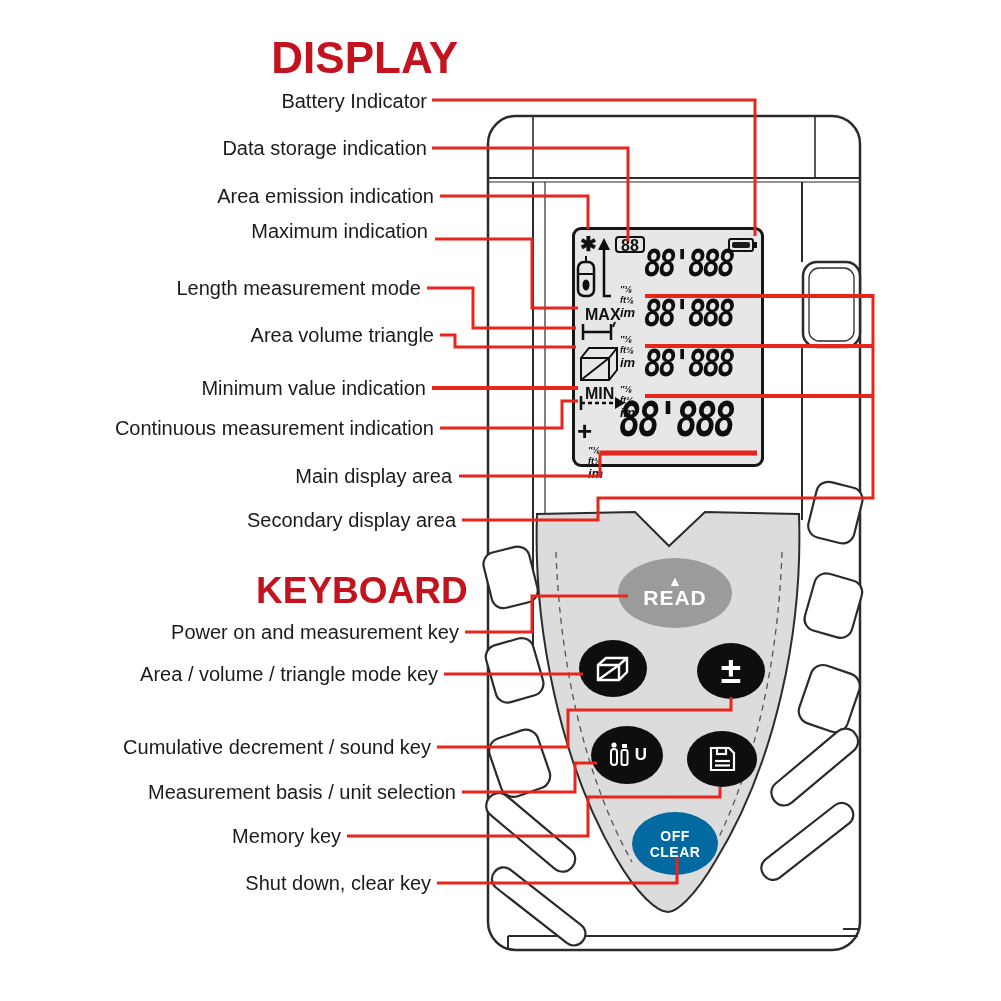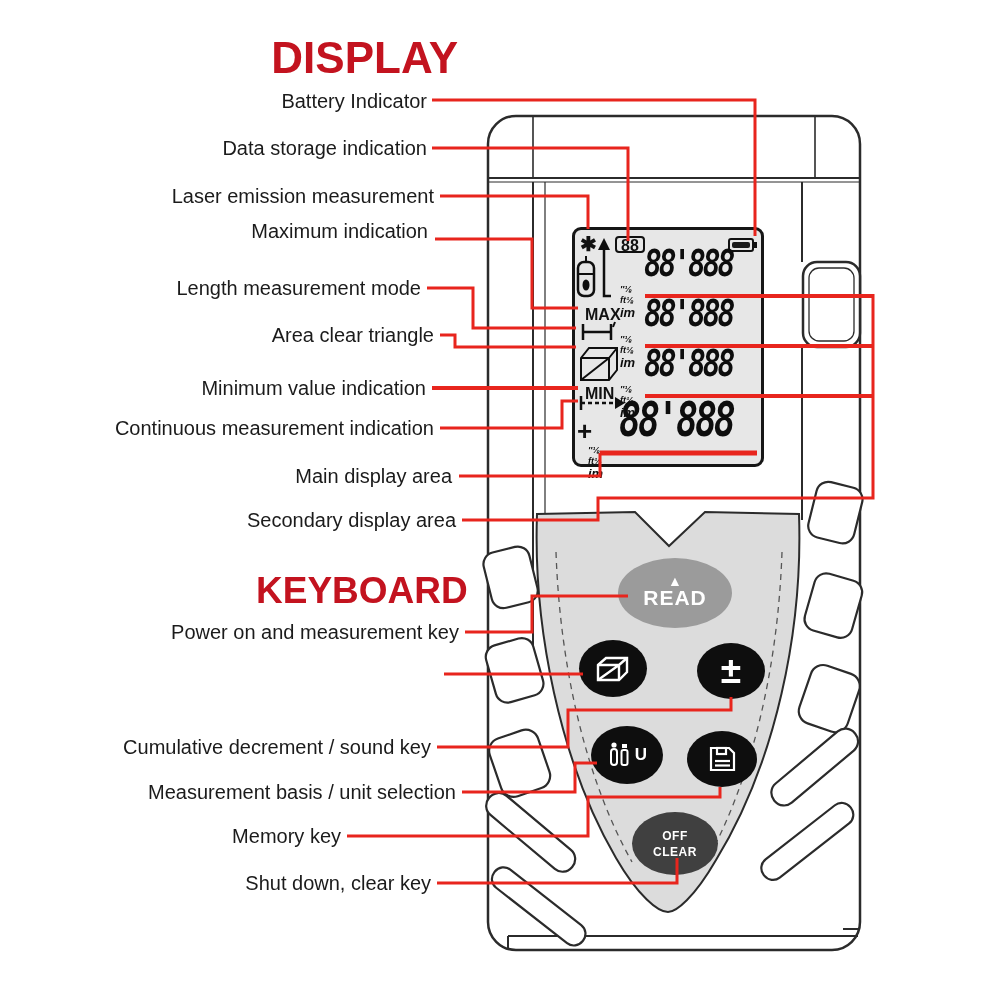--- a/index.html
+++ b/index.html
@@ -49,22 +49,22 @@
   .btn{position:absolute;display:flex;flex-direction:column;align-items:center;justify-content:center;color:#fff;}
   .read{left:618px;top:558px;width:114px;height:70px;border-radius:50%;background:#9b9b9b;}
   .read .tri{font-size:14px;line-height:10px;}
   .read .txt{font-size:21px;font-weight:bold;letter-spacing:1px;}
   .key{border-radius:50%;background:#0e0e0e;flex-direction:row;}
   .k-area{left:579px;top:640px;width:68px;height:57px;}
   .k-pm{left:697px;top:643px;width:68px;height:56px;font-size:37px;font-weight:bold;line-height:0;}
   .k-unit{left:591px;top:726px;width:72px;height:58px;gap:2px;}
   .k-unit .u{font-size:17px;font-weight:bold;}
   .k-mem{left:687px;top:731px;width:70px;height:56px;}
-  .offclear{left:632px;top:812px;width:86px;height:63px;border-radius:50%;background:#404040;
-            font-size:12px;font-weight:bold;line-height:16px;letter-spacing:.5px;}
+  .offclear{left:632px;top:812px;width:86px;height:63px;border-radius:50%;background:#0369a1;
+            font-size:14px;font-weight:bold;line-height:16px;letter-spacing:.5px;}
 </style>
 </head>
 <body>
 
 <div class="canvas">
 
   <svg class="layer" width="1001" height="1001" viewBox="0 0 1001 1001">
     <g fill="#fff" stroke="#2b2b2b" stroke-width="2.5">
       <rect x="488" y="116" width="372" height="834" rx="28"></rect>
     </g>
@@ -245,27 +245,28 @@
       <polyline points="347,836 588,836 588,797 720,797 720,787"></polyline>
       <polyline points="437,883 677,883 677,858"></polyline>
     </g>
   </svg>
 
   <div class="sec-title title-display">DISPLAY</div>
   <div class="sec-title title-keyboard">KEYBOARD</div>
 
   <div class="lbl l1">Battery Indicator</div>
   <div class="lbl l2">Data storage indication</div>
-  <div class="lbl l3">Laser emission measurement</div>
+  <div class="lbl l3">Area emission indication</div>
   <div class="lbl l4">Maximum indication</div>
   <div class="lbl l5">Length measurement mode</div>
-  <div class="lbl l6">Area clear triangle</div>
+  <div class="lbl l6">Area volume triangle</div>
   <div class="lbl l7">Minimum value indication</div>
   <div class="lbl l8">Continuous measurement indication</div>
   <div class="lbl l9">Main display area</div>
   <div class="lbl l10">Secondary display area</div>
   <div class="lbl l11">Power on and measurement key</div>
+  <div class="lbl l12">Area / volume / triangle mode key</div>
   <div class="lbl l13">Cumulative decrement / sound key</div>
   <div class="lbl l14">Measurement basis / unit selection</div>
   <div class="lbl l15">Memory key</div>
   <div class="lbl l16">Shut down, clear key</div>
 
 </div>
 
 </body></html>

